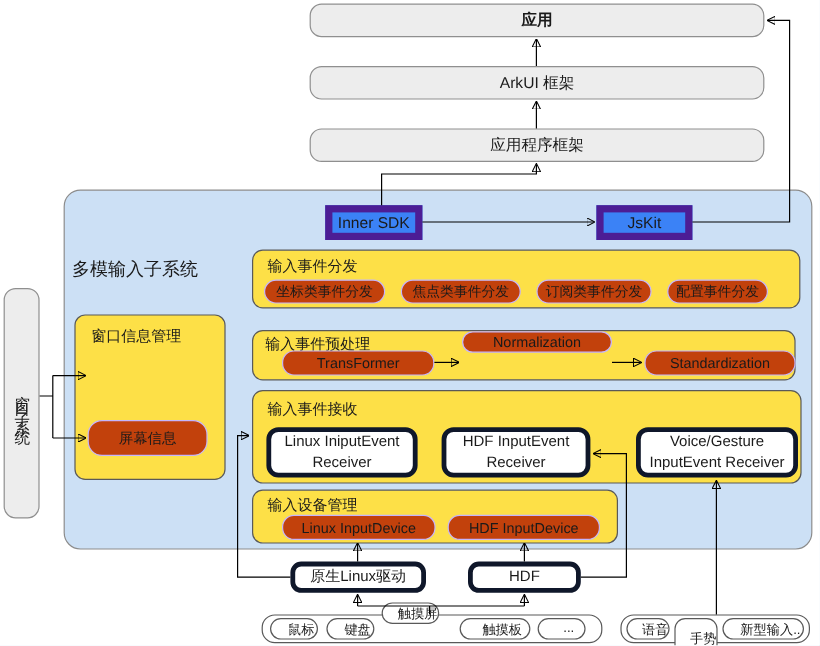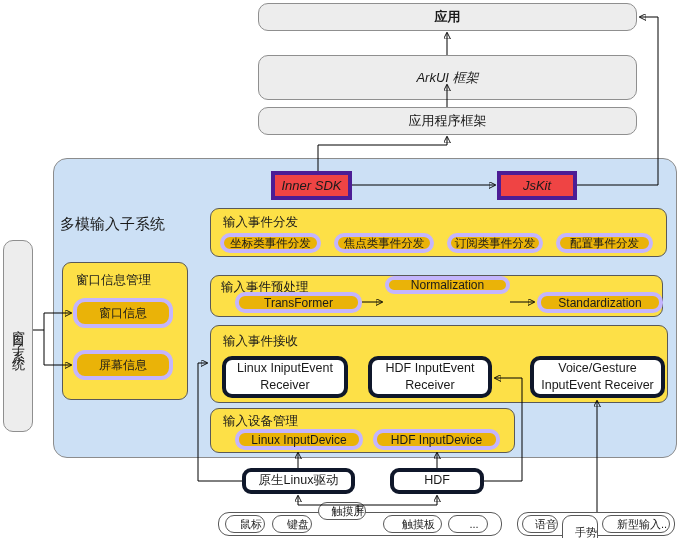--- a/index.html
+++ b/index.html
@@ -2,64 +2,63 @@
 <html><head>
 <meta charset="utf-8">
 <style>
   html,body{margin:0;padding:0;background:#fff;}
   #stage{position:relative;width:683px;height:538px;background:#fff;
          font-family:"Liberation Sans","DejaVu Sans",sans-serif;color:#1a1a1a;overflow:hidden;}
   .abs{position:absolute;box-sizing:border-box;}
   .cc{display:flex;align-items:center;justify-content:center;text-align:center;}
   .gbox{background:#ededed;border:1px solid #8f8f8f;border-radius:10px;font-size:13px;}
   .blue{background:#cce0f5;border:1px solid #8c8c8c;border-radius:14px;}
-  .wrect{background:#ef4444;border:4px solid #4c1d95;font-size:13px;font-style:italic;}
+  .wrect{background:#3b82f6;border:6px solid #4c1d95;font-size:13px;}
   .section{background:#fde047;border:1px solid #595959;border-radius:9px;}
   .sec-title{position:absolute;font-size:12.5px;white-space:nowrap;}
-  .pill{background:#eab308;border:4px solid #c4b5fd;border-radius:10px;font-size:12px;white-space:nowrap;}
+  .pill{background:#c2410c;border:1px solid #c4b5fd;border-radius:10px;font-size:12px;white-space:nowrap;}
   .rbox{background:#fff;border:4px solid #0f172a;border-radius:10px;font-size:12.5px;line-height:1.4;}
   .grp{background:#fff;border:1px solid #595959;border-radius:11px;}
   .smallpill{background:#fff;border:1px solid #595959;border-radius:9px;font-size:11px;white-space:nowrap;padding-left:12px;}
   .vtext{writing-mode:vertical-rl;text-orientation:upright;letter-spacing:7px;font-size:13px;}
   #wires{position:absolute;left:0;top:0;z-index:10;pointer-events:none;}
   #wires path{stroke:#000;stroke-width:1;fill:none;}
   .big-title{font-size:15px;white-space:nowrap;}
 </style>
 </head>
 <body>
 
 <div id="stage">
 
   <div class="abs gbox cc" style="left:258px;top:3px;width:379px;height:28px;font-weight:bold;">应用</div>
-  <div class="abs gbox cc" style="left:258px;top:55px;width:379px;height:45px;font-style:italic;">ArkUI 框架</div>
+  <div class="abs gbox cc" style="left:258px;top:55px;width:379px;height:28px;">ArkUI 框架</div>
   <div class="abs gbox cc" style="left:258px;top:107px;width:379px;height:28px;">应用程序框架</div>
 
   <div class="abs blue" style="left:53px;top:158px;width:624px;height:300px;"></div>
   <div class="abs big-title" style="left:60px;top:215px;">多模输入子系统</div>
 
   <div class="abs wrect cc" style="left:271px;top:171px;width:81px;height:29px;">Inner SDK</div>
   <div class="abs wrect cc" style="left:497px;top:171px;width:80px;height:29px;">JsKit</div>
 
   <div class="abs gbox cc" style="left:3px;top:240px;width:30px;height:192px;">
     <span class="vtext">窗口子系统</span>
   </div>
 
   <div class="abs section" style="left:62px;top:262px;width:126px;height:138px;">
     <span class="sec-title" style="left:13px;top:9px;">窗口信息管理</span>
   </div>
-  <div class="abs pill cc" style="left:73px;top:298px;width:100px;height:30px;border-radius:12px;">窗口信息</div>
   <div class="abs pill cc" style="left:73px;top:350px;width:100px;height:30px;border-radius:12px;">屏幕信息</div>
 
   <div class="abs section" style="left:210px;top:208px;width:457px;height:49px;">
     <span class="sec-title" style="left:12px;top:5px;">输入事件分发</span>
   </div>
   <div class="abs pill cc" style="left:220px;top:233px;width:101px;height:20px;font-size:11.5px;">坐标类事件分发</div>
   <div class="abs pill cc" style="left:334px;top:233px;width:100px;height:20px;font-size:11.5px;">焦点类事件分发</div>
   <div class="abs pill cc" style="left:447px;top:233px;width:96px;height:20px;font-size:11.5px;">订阅类事件分发</div>
-  <div class="abs pill cc" style="left:556px;top:233px;width:97px;height:20px;font-size:11.5px;">配置事件分发</div>
+  <div class="abs pill cc" style="left:556px;top:233px;width:84px;height:20px;font-size:11.5px;">配置事件分发</div>
 
   <div class="abs section" style="left:210px;top:275px;width:453px;height:42px;">
     <span class="sec-title" style="left:10px;top:3px;">输入事件预处理</span>
   </div>
   <div class="abs pill cc" style="left:235px;top:292px;width:127px;height:21px;">TransFormer</div>
   <div class="abs pill cc" style="left:385px;top:276px;width:125px;height:18px;">Normalization</div>
   <div class="abs pill cc" style="left:537px;top:292px;width:126px;height:21px;">Standardization</div>
 
   <div class="abs section" style="left:210px;top:325px;width:458px;height:78px;">
     <span class="sec-title" style="left:12px;top:7px;">输入事件接收</span>

